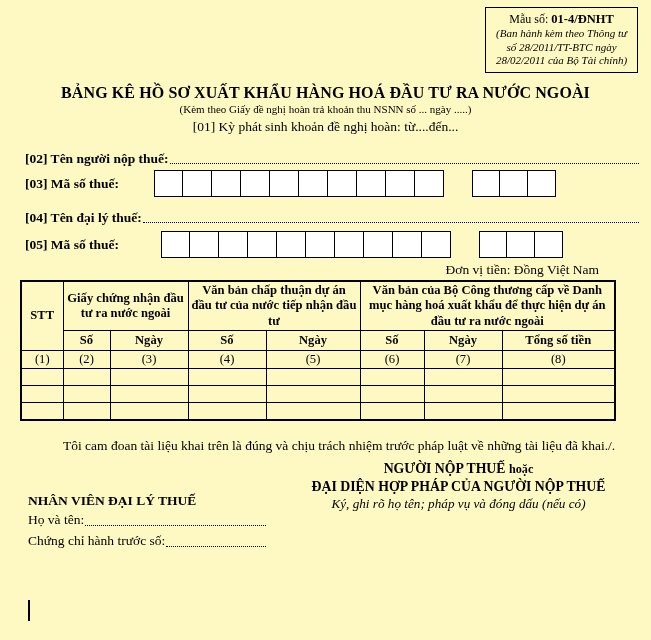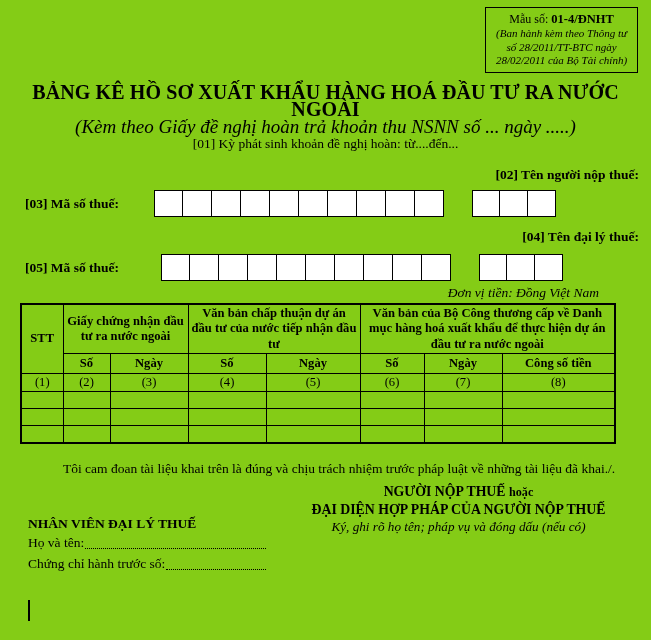--- a/index.html
+++ b/index.html
@@ -1,45 +1,45 @@
 <!DOCTYPE html>
 <html><head>
 <meta charset="utf-8">
 <style>
   * { margin:0; padding:0; box-sizing:border-box; }
   html,body { background:#fff; }
   .page {
     position:relative;
     width:651px; height:640px;
-    background:#84cc16;
+    background:#fef9c3;
     font-family:"Liberation Serif", serif;
     color:#000;
     overflow:hidden;
   }
   
   .form-box {
     position:absolute; top:7px; right:13px; width:153px;
     border:1px solid #000;
     padding:4px 3px 5px 3px;
     text-align:center;
     line-height:1.22;
   }
   .form-box .line1 { font-size:12px; }
   .form-box .line1 b { font-size:12.5px; }
   .form-box .issued { font-style:italic; font-size:11px; }
 
   
   .title-block { padding-top:84px; text-align:center; }
-  .doc-title { font-weight:bold; font-size:20px; line-height:17px; letter-spacing:.1px; }
-  .doc-subtitle { font-style:italic; font-size:19px; line-height:17px; }
+  .doc-title { font-weight:bold; font-size:16px; line-height:17px; letter-spacing:.1px; }
+  .doc-subtitle { font-size:11px; line-height:17px; }
   .period-line { font-size:13.5px; line-height:17px; }
 
   
   .fields { margin:15px 12px 0 25px; }
-  .field-row { display:flex; align-items:flex-end; font-size:13.5px;flex-direction:column; }
+  .field-row { display:flex; align-items:flex-end; font-size:13.5px; }
   .field-row .lbl { font-weight:bold; white-space:nowrap; }
   .leader { flex:1; border-bottom:1.5px dotted #000; margin:0 0 3px 1px; height:14px; }
   .code-row { display:flex; align-items:center; margin-top:3px; }
   .code-row .lbl { font-weight:bold; font-size:13.5px; white-space:nowrap; }
   .boxes { display:flex; }
   .boxes .cell {
     width:29px; height:27px;
     border:1px solid #000; border-left:none;
     background:#fff;
   }
@@ -48,21 +48,21 @@
   .g2 { margin-left:28px; }
   .g2 .cell { width:28px; }
   .row-04 { margin-top:12px; }
   .row-03 { margin-top:3px; }
   .row-05 { margin-top:5px; }
   .row-05 .g1 { margin-left:42px; }
 
   
   .currency-note {
     text-align:right; margin:4px 52px 2px 0;
-    font-style:italic; font-size:13.5px; line-height:16px;
+    font-size:13.5px; line-height:16px;
   }
 
   
   table.doc-table {
     border-collapse:collapse; table-layout:fixed;
     margin-left:20px; width:594px;
     border:2px solid #000;
   }
   .doc-table th, .doc-table td {
     border:1px solid #000;
@@ -191,21 +191,21 @@
         <th colspan="2">Văn bản chấp thuận dự án đầu tư của nước tiếp nhận đầu tư</th>
         <th colspan="3">Văn bản của Bộ Công thương cấp về Danh mục hàng hoá xuất khẩu để thực hiện dự án đầu tư ra nước ngoài</th>
       </tr>
       <tr class="sub-row">
         <th>Số</th>
         <th>Ngày</th>
         <th>Số</th>
         <th>Ngày</th>
         <th>Số</th>
         <th>Ngày</th>
-        <th>Công số tiền</th>
+        <th>Tổng số tiền</th>
       </tr>
       <tr class="idx">
         <td>(1)</td>
         <td>(2)</td>
         <td>(3)</td>
         <td>(4)</td>
         <td>(5)</td>
         <td>(6)</td>
         <td>(7)</td>
         <td>(8)</td>

